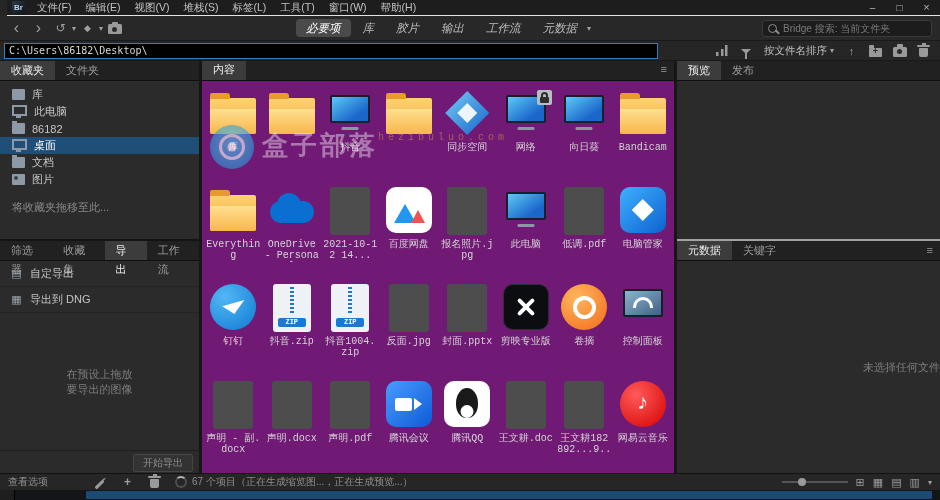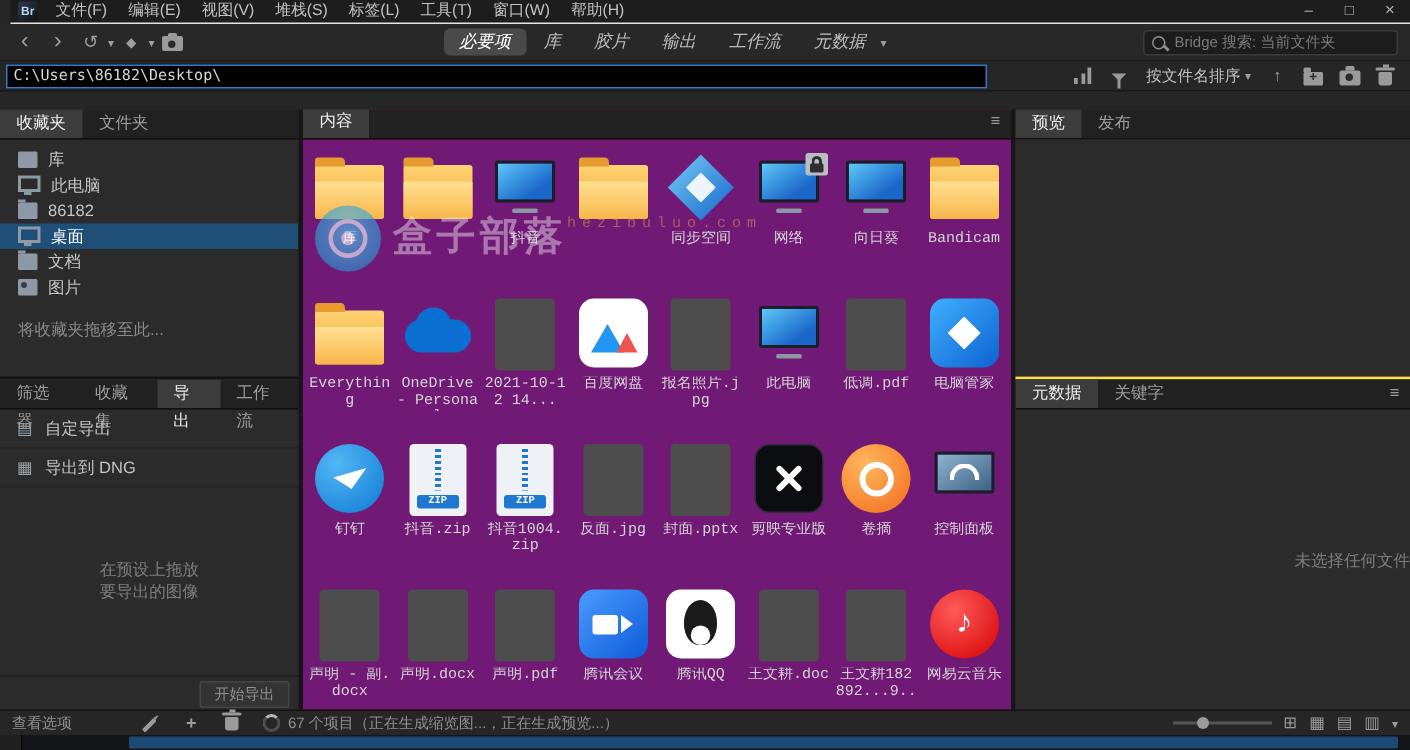--- a/index.html
+++ b/index.html
@@ -67,21 +67,21 @@
 
   
   .pathbar{position:absolute;top:41px;left:0;right:0;height:19px;background:#262626;border-bottom:1px solid #191919;
            display:flex;align-items:center;padding:0 4px;}
   .pathinput{flex:0 0 644px;height:14px;background:#000000;border:1px solid #2f7fc2;color:#d8d8d8;
              font-family:"DejaVu Sans Mono","Liberation Mono",monospace;font-size:10px;padding:0 4px;outline:none;}
   .pathtools{display:flex;align-items:center;margin-left:auto;gap:3px;padding-right:2px;}
   .sortdrop{display:flex;align-items:center;gap:3px;font-size:10.5px;color:#c0c0c0;padding:0 4px;}
 
   
-  .main{position:absolute;top:61px;left:0;right:0;bottom:26px;display:flex;margin-top:12px;}
+  .main{position:absolute;top:61px;left:0;right:0;bottom:26px;display:flex;}
   .vsplit{width:3px;background:#161616;flex:none;}
   .leftcol{width:199px;flex:none;display:flex;flex-direction:column;}
   .centercol{flex:1;min-width:0;display:flex;flex-direction:column;background:#701a75;position:relative;font-family:Liberation Mono, monospace;}
   .rightcol{width:263px;flex:none;display:flex;flex-direction:column;}
   .panel{background:#2b2b2b;display:flex;flex-direction:column;overflow:hidden;}
 
   .ptabs{height:19px;background:#212121;border-bottom:1px solid #101010;display:flex;align-items:stretch;flex:none;}
   .tabsflex{display:flex;flex:1;}
   .ptab{padding:0 11px;line-height:19px;font-size:11px;color:#9d9d9d;cursor:default;}
   .ptab.active{background:#3c3c3c;color:#ededed;}
@@ -178,21 +178,21 @@
   
   .watermark{position:absolute;left:8px;top:64px;display:flex;align-items:center;gap:8px;opacity:.75;pointer-events:none;z-index:5;}
   .wm-logo{width:44px;height:44px;border-radius:50%;background:radial-gradient(circle at 50% 42%,#5cc6f0,#1787c9);position:relative;opacity:.85;}
   .wm-logo::before{content:"";position:absolute;inset:9px;border:3px solid rgba(255,255,255,.95);border-radius:50%;}
   .wm-logo::after{content:"";position:absolute;left:50%;top:50%;width:9px;height:9px;background:#fff;border-radius:50%;transform:translate(-50%,-50%);}
   .wm-text{display:flex;}
   .wm-title{font-size:26px;font-weight:bold;letter-spacing:3px;color:rgba(255,255,255,.55);line-height:28px;}
   .wm-sub{font-size:10px;letter-spacing:4px;color:rgba(235,160,70,.65);margin-top:-1px;}
 
   
-  .prev{height:178px;border-bottom:2px solid #fde047;flex:none;}
+  .prev{height:178px;border-bottom:2px solid #a3a3a3;flex:none;}
   .prev-body{flex:1;background:#2b2b2b;}
   .meta{flex:1;}
   .meta-body{flex:1;display:flex;align-items:center;justify-content:flex-end;font-size:11px;color:#7d7d7d;}
 
   
   .statusbar{position:absolute;left:0;right:0;bottom:10px;height:16px;background:#262626;border-top:1px solid #121212;
              display:flex;align-items:center;font-size:10px;color:#8f8f8f;padding:0 8px;}
   .sb-label{flex:none;}
   .sb-tools{display:flex;align-items:center;gap:12px;margin-left:46px;}
   .spinner{width:8px;height:8px;border:2px solid #4e4e4e;border-top-color:#b8b8b8;border-radius:50%;

